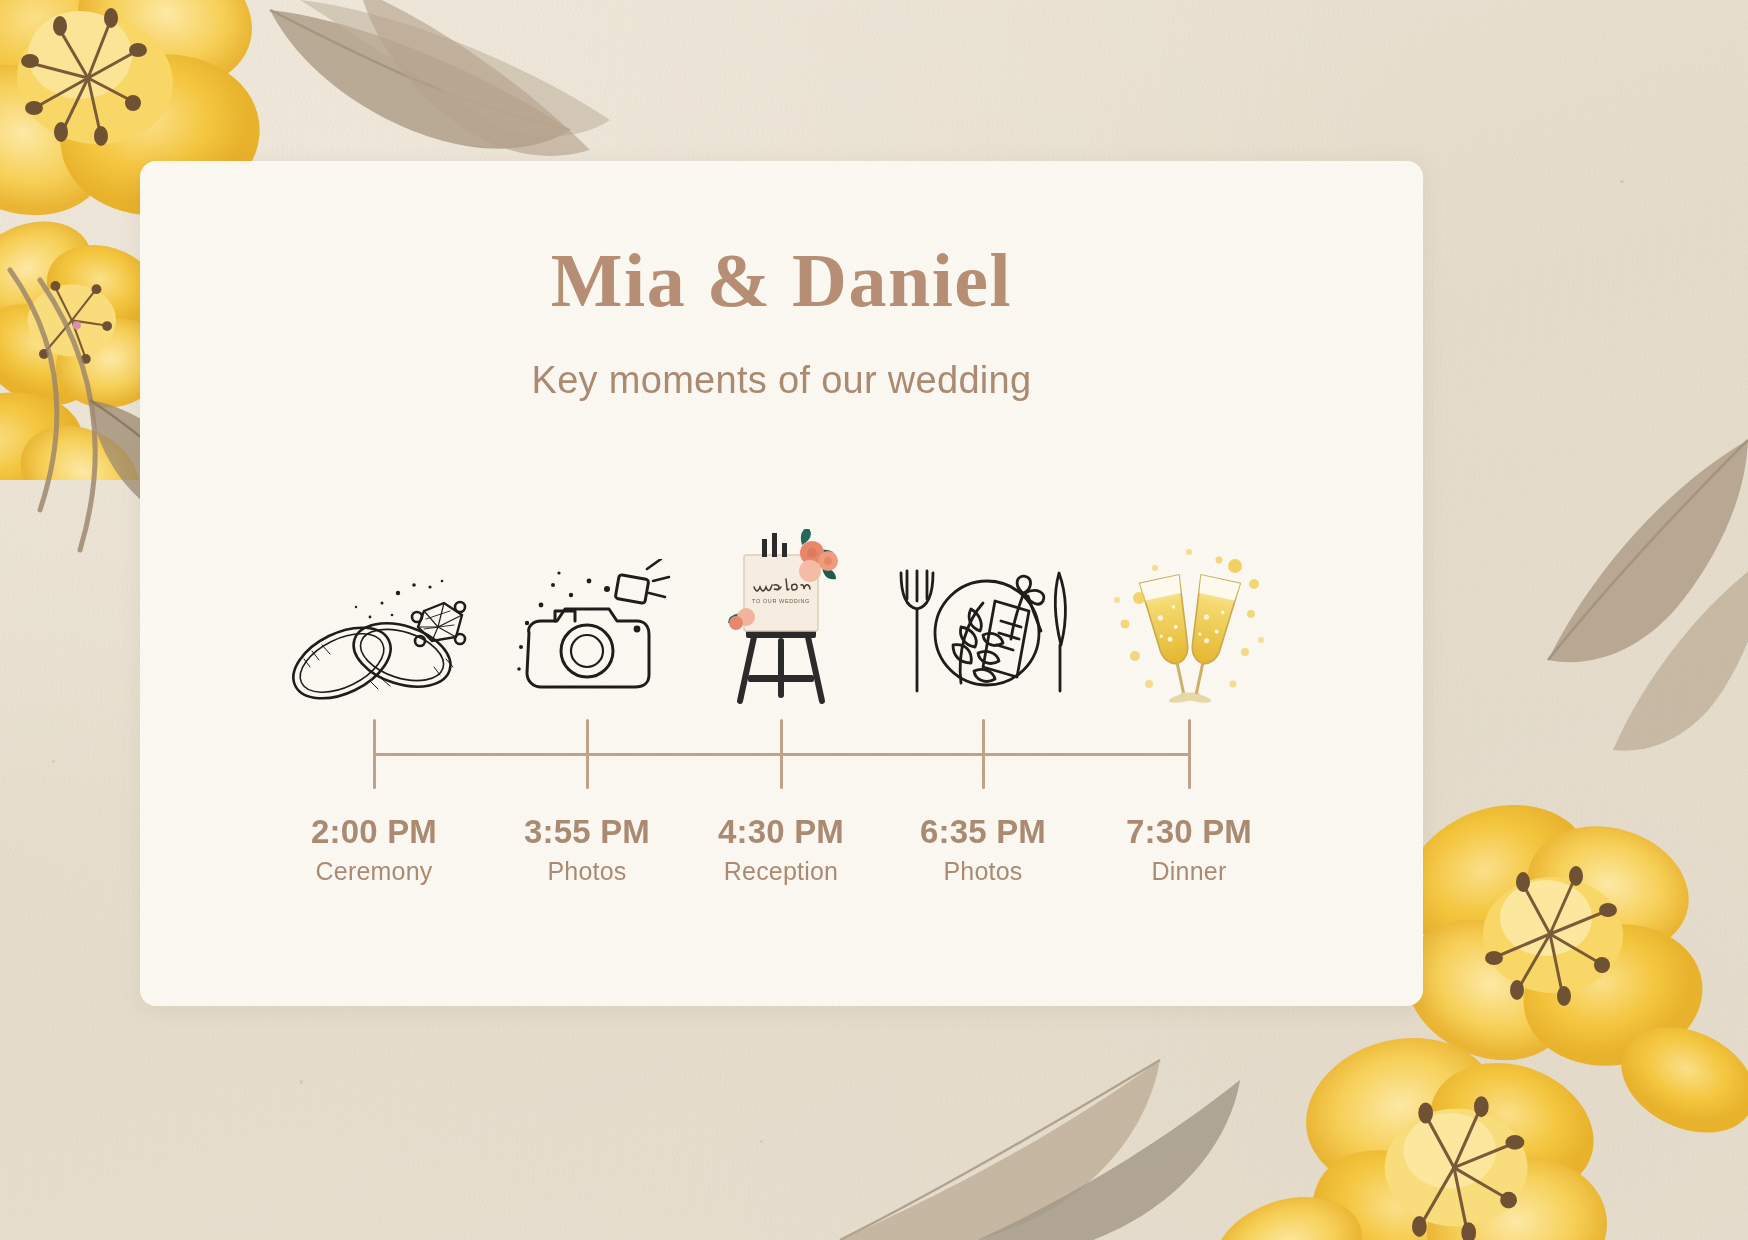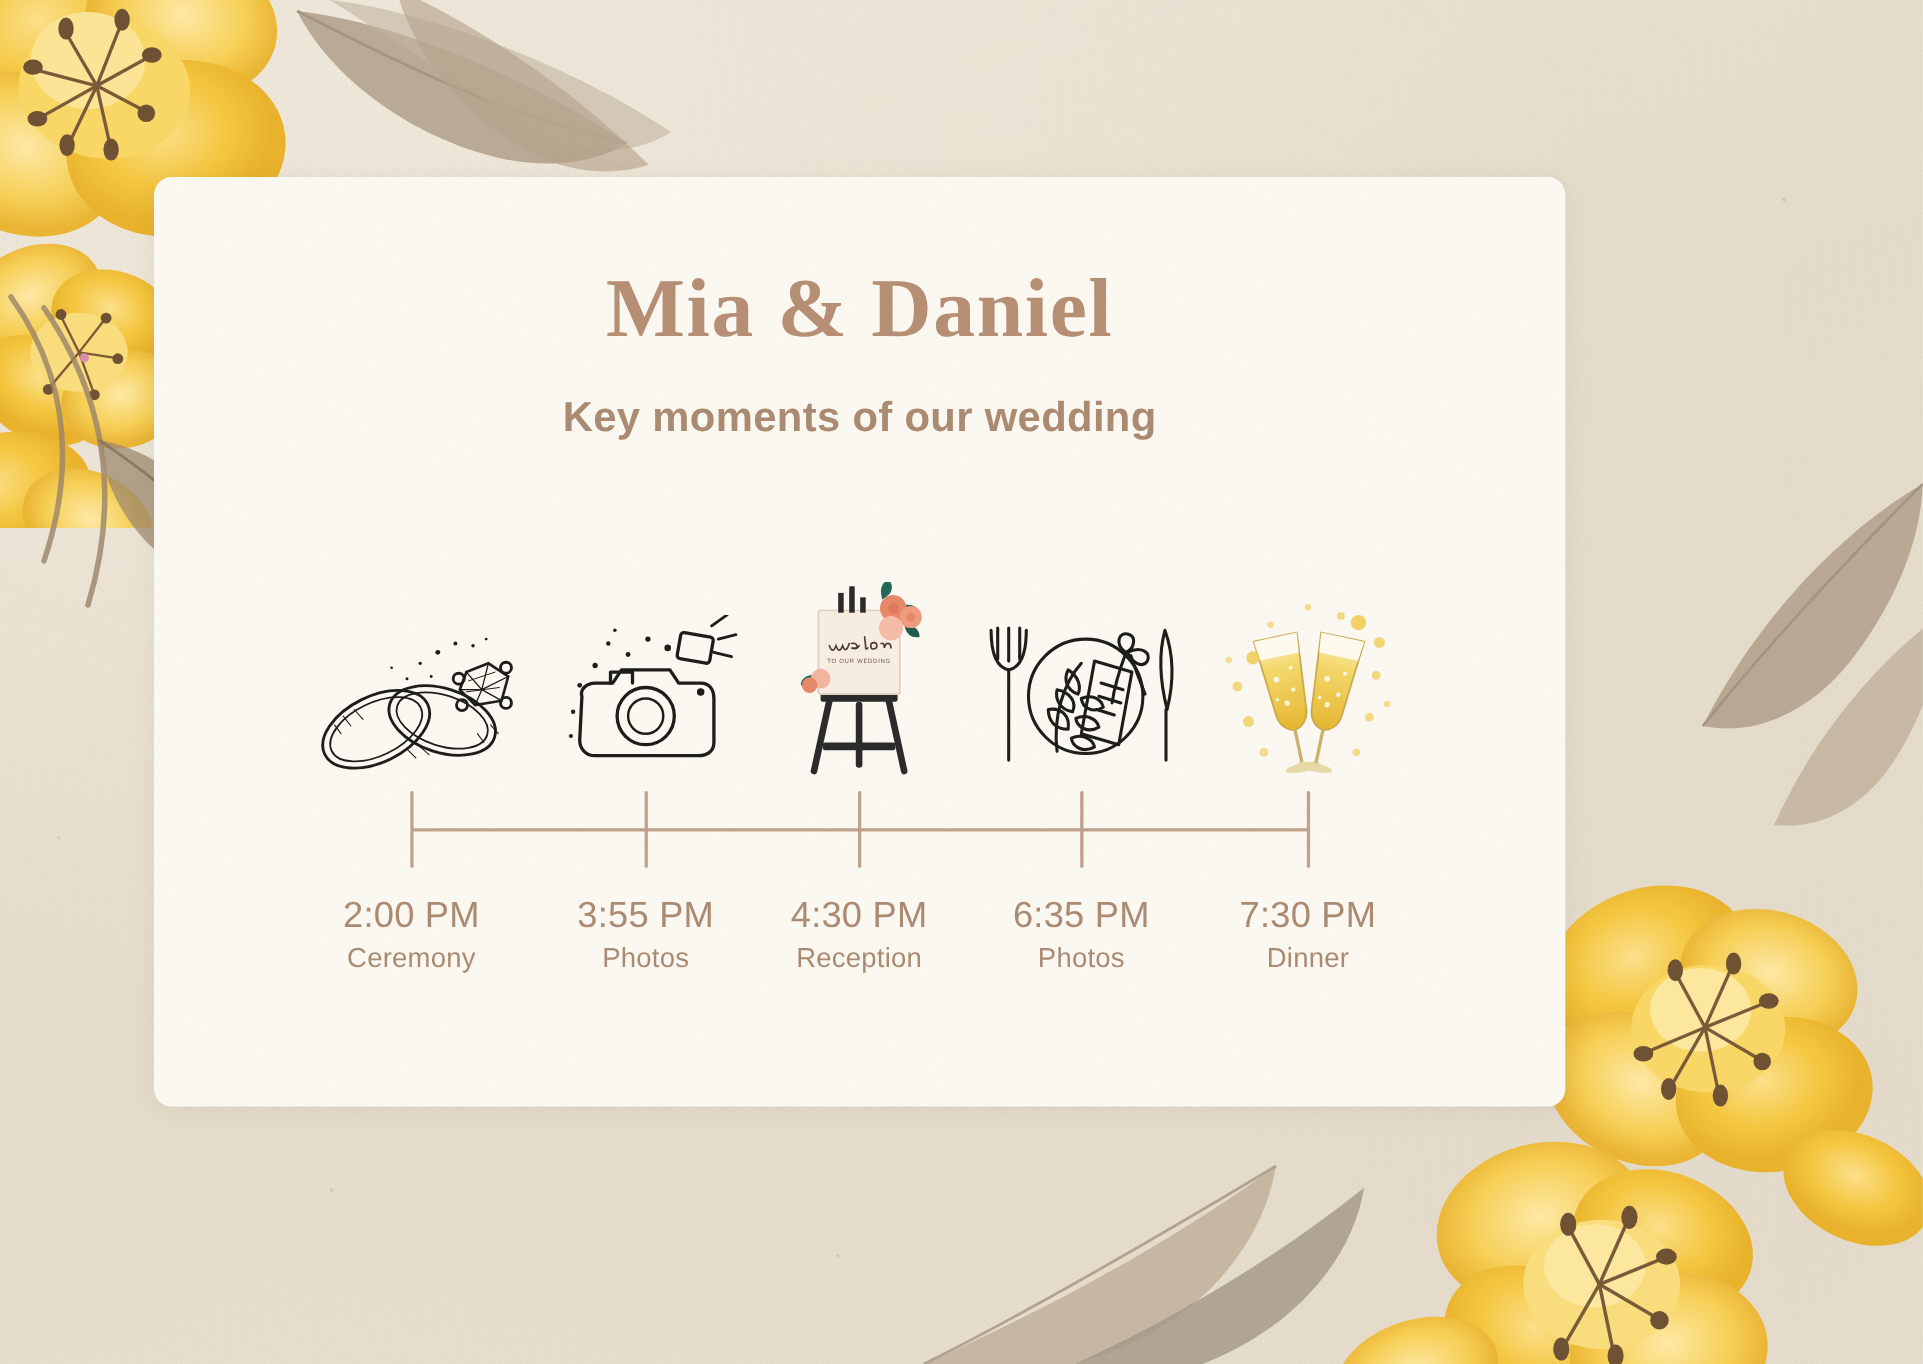--- a/index.html
+++ b/index.html
@@ -55,21 +55,21 @@
     font-size:76px;
     letter-spacing:1.5px;
     color:#b58e74;
     line-height:1;
     white-space:nowrap;
   }
   #subtitle {
     position:absolute; top:198px; left:0; width:100%;
     text-align:center;
     font-family:"Liberation Sans", sans-serif;
-    font-weight:700;
+    font-weight:400;
     font-size:38px;
     letter-spacing:.3px;
     color:#ab8a72;
     white-space:nowrap;
   }
 
   
   #timeline { position:absolute; left:0; top:330px; width:100%; height:420px; }
   #axis {
     position:absolute;
@@ -93,21 +93,21 @@
   .tick {
     position:absolute;
     left:50%; top:228px;
     width:3px; height:70px;
     margin-left:-1.5px;
     background:#c0a189;
     border-radius:2px;
   }
   .label-time {
     position:absolute; top:322px; left:0; width:100%;
-    font-size:33px; font-weight:400; letter-spacing:.2px;
+    font-size:33px; font-weight:700; letter-spacing:.2px;
     color:#ab8a72;
     white-space:nowrap;
   }
   .label-name {
     position:absolute; top:366px; left:0; width:100%;
     font-size:25px; font-weight:300; letter-spacing:.2px;
     color:#ab8a72;
     white-space:nowrap;
   }
 

